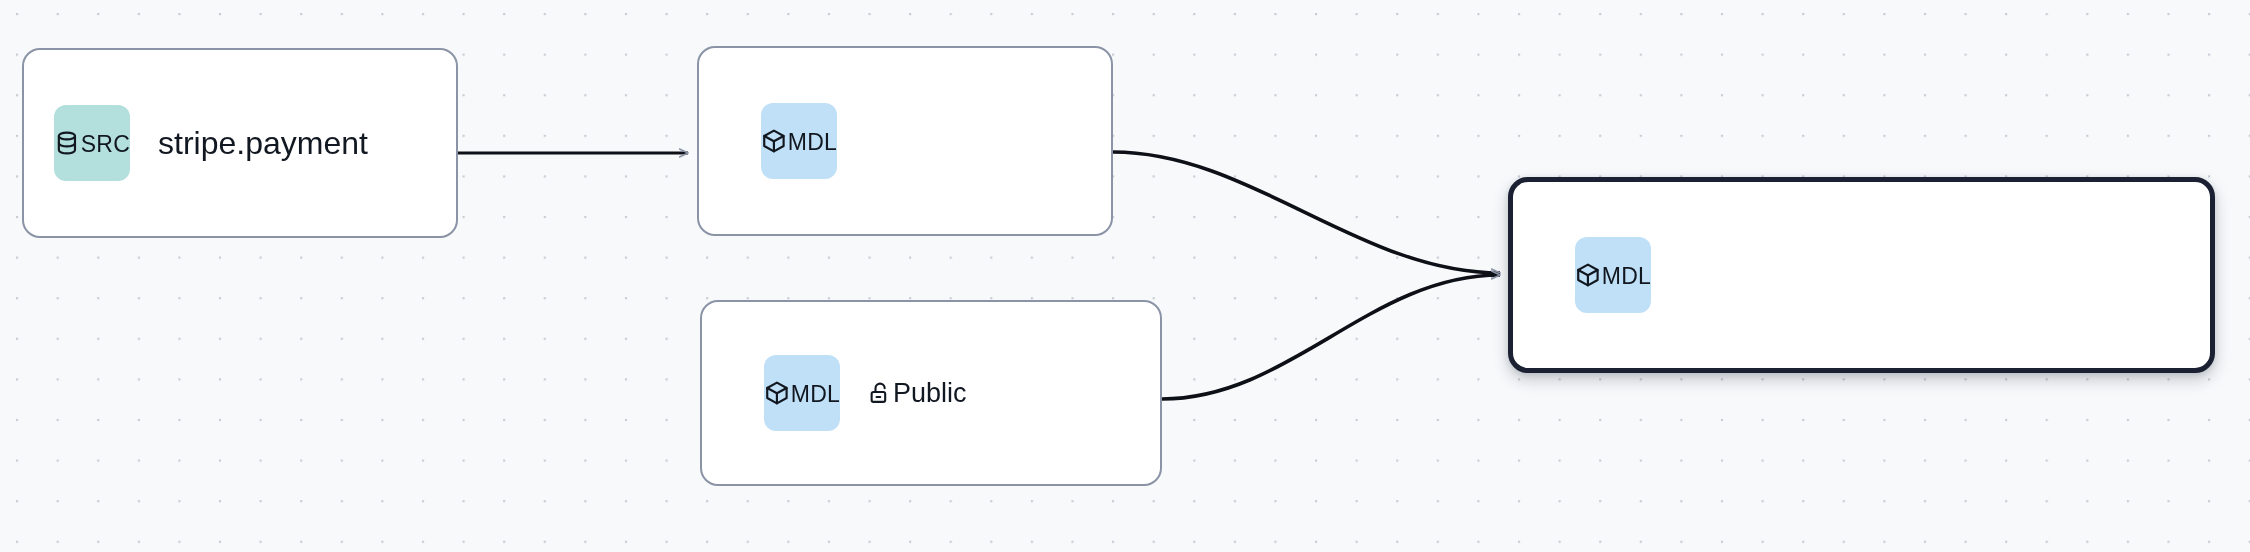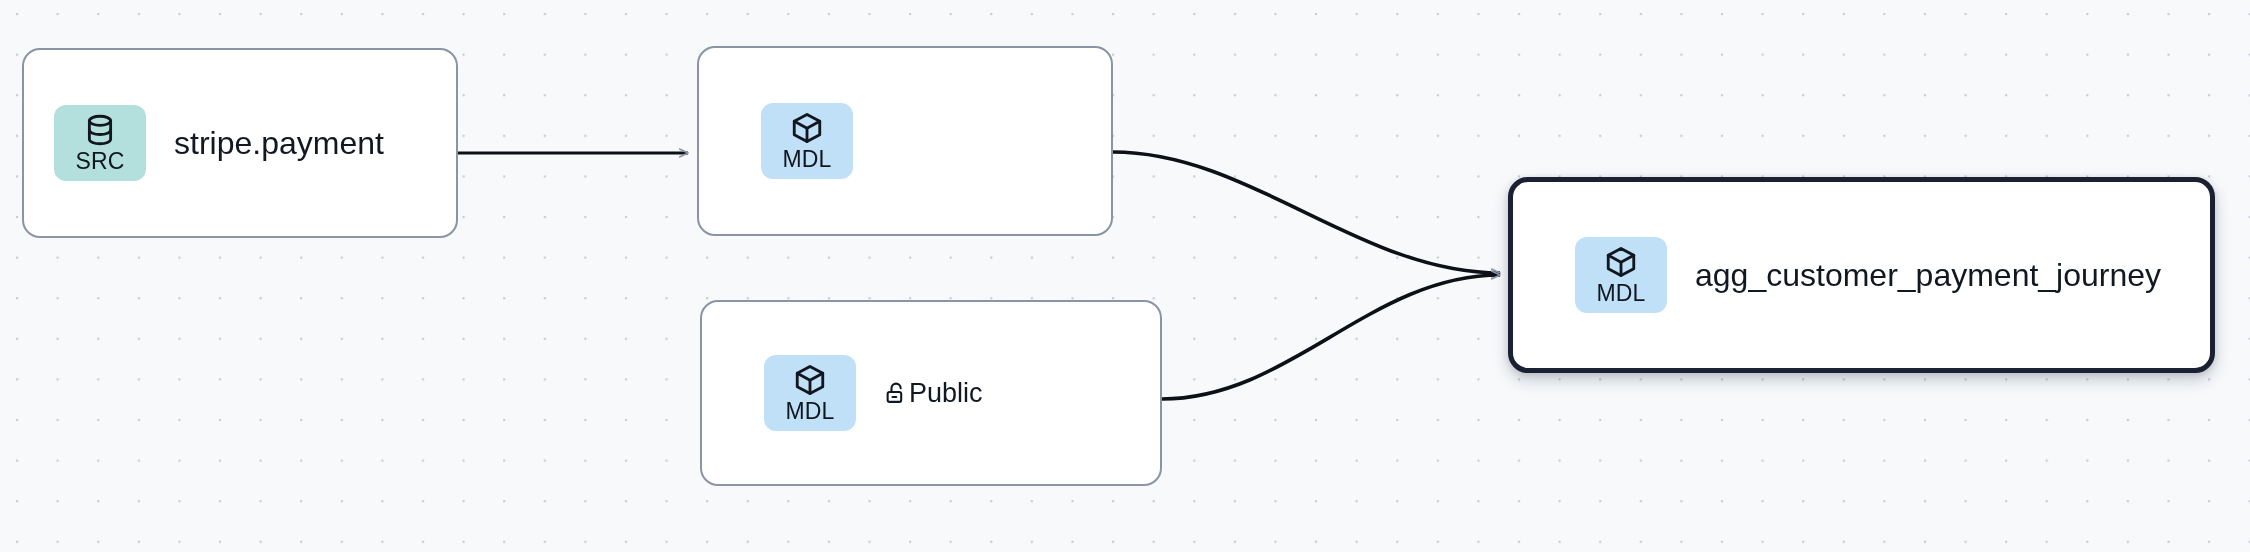--- a/index.html
+++ b/index.html
@@ -31,23 +31,23 @@
     padding-left:30px;
   }
   .node.selected{
     border:5px solid #1b2132;
     border-radius:20px;
     box-shadow:0 7px 16px rgba(30,40,60,0.22), 0 2px 6px rgba(30,40,60,0.12);
     z-index:5;
   }
 
   .badge{
-    width:92px;height:76px;
+    width:76px;height:76px;
     border-radius:12px;
-    display:flex;flex-direction:column;
+    display:flex;flex-direction:row;
     align-items:center;justify-content:center;
     flex:0 0 auto;
     gap:1px;
   }
   .badge.src{background:#b3e0dc;}
   .badge.mdl{background:#bfe0f7;margin-left:32px;}
   .badge svg{display:block;}
   .badge-text{
     font-size:23px;
     line-height:23px;
@@ -154,18 +154,15 @@
 
   <div class="node selected" id="node-agg-customer-payment-journey">
     <div class="badge mdl">
       <svg width="36" height="34" viewBox="0 0 24 24" fill="none" stroke="#11161f" stroke-width="2" stroke-linecap="round" stroke-linejoin="round">
         <path d="M12,2.4 L21,7.3 L21,16.7 L12,21.6 L3,16.7 L3,7.3 Z"></path>
         <path d="M3,7.3 L12,12.2 L21,7.3"></path>
         <path d="M12,12.2 L12,21.6"></path>
       </svg>
       <span class="badge-text">MDL</span>
     </div>
-    <div class="node-body">
-      <div class="node-title">agg_customer_payment_journey</div>
-    </div>
   </div>
 
 </div>
 
 </body></html>

